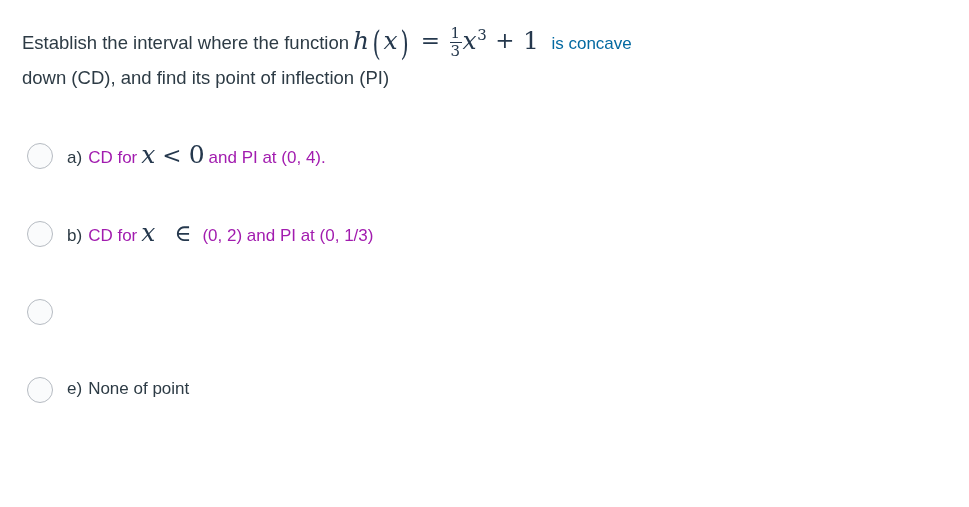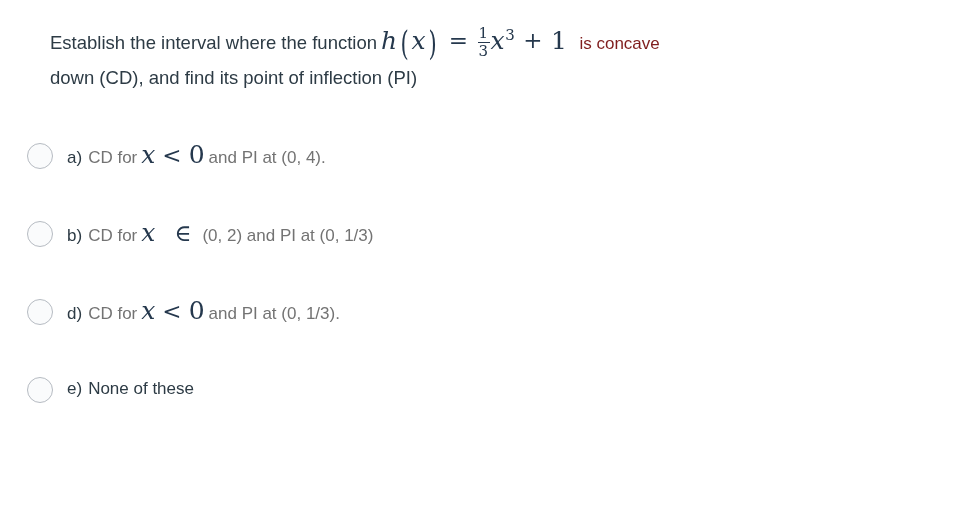--- a/index.html
+++ b/index.html
@@ -27,21 +27,21 @@
   
   .question-stem {
     position: absolute;
     left: 22px;
     top: 18px;
     width: 920px;
     font-size: 18.5px;
     line-height: 34px;
     color: #2d3b45;
   }
-  .question-stem .txt { white-space: normal; margin-left: 28px; }
+  .question-stem .txt { white-space: normal; }
 
   
   .math {
     font-family: "DejaVu Serif", "Liberation Serif", serif;
     color: #25384d;
     font-style: italic;
     white-space: nowrap;
   }
   .mvar {
     font-family: "DejaVu Serif", "Liberation Serif", serif;
@@ -118,21 +118,21 @@
     font-family: "DejaVu Serif", "Liberation Serif", serif;
     font-style: normal;
     font-size: 23px;
     color: #25384d;
     padding: 0 7px;
     vertical-align: 0px;
   }
   .tail-text {
     font-family: "Liberation Sans", sans-serif;
     font-size: 17px;
-    color: #7f1d1d;
+    color: #0369a1;
   }
 
   
   .options {
     position: absolute;
     left: 0;
     top: 132px;
     width: 969px;
   }
   .option-row {
@@ -165,21 +165,21 @@
   }
   .opt-letter {
     font-family: "Liberation Sans", sans-serif;
     font-size: 17px;
     color: #2d3b45;
     margin-right: 6px;
   }
   .opt-plain {
     font-family: "Liberation Sans", sans-serif;
     font-size: 17px;
-    color: #737373;
+    color: #a21caf;
   }
   .opt-e-text {
     font-family: "Liberation Sans", sans-serif;
     font-size: 17px;
     color: #2d3b45;
   }
   .sp { display: inline-block; width: 4px; }
   .sp-wide { display: inline-block; width: 12px; }
 </style>
 </head>
@@ -203,26 +203,23 @@
     <div class="option-row">
       <span class="radio"></span>
       <div class="option-body">
         <span class="opt-letter">b)</span><span class="opt-plain">CD for</span><span class="sp"></span><span class="mvar x-big">x</span><span class="sp-wide"></span><span class="rel-op">∈</span><span class="sp"></span><span class="opt-plain">(0, 2) and PI at (0, 1/3)</span>
       </div>
     </div>
 
 
     <div class="option-row">
       <span class="radio"></span>
+    </div>
+
+    <div class="option-row">
+      <span class="radio"></span>
       <div class="option-body">
-        <span class="opt-letter">d)</span><span class="opt-plain">CD for</span><span class="sp"></span><span class="mvar x-big">x</span><span class="rel-op">&lt;</span><span class="num-big">0</span><span class="sp"></span><span class="opt-plain">and PI at (0, 1/3).</span>
-      </div>
-    </div>
-
-    <div class="option-row">
-      <span class="radio"></span>
-      <div class="option-body">
-        <span class="opt-letter">e)</span><span class="opt-e-text">None of these</span>
+        <span class="opt-letter">e)</span><span class="opt-e-text">None of point</span>
       </div>
     </div>
 
   </div>
 </div>
 
 </body></html>

